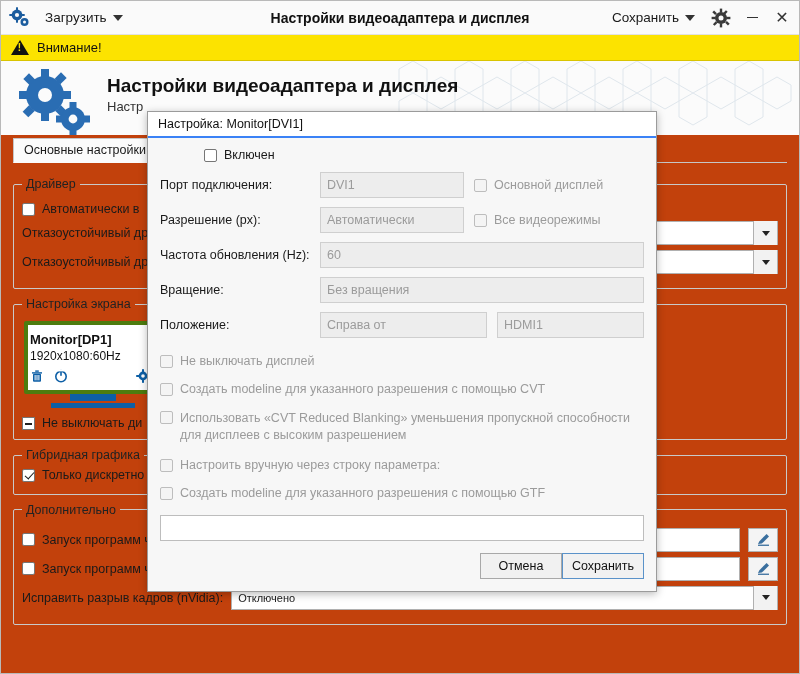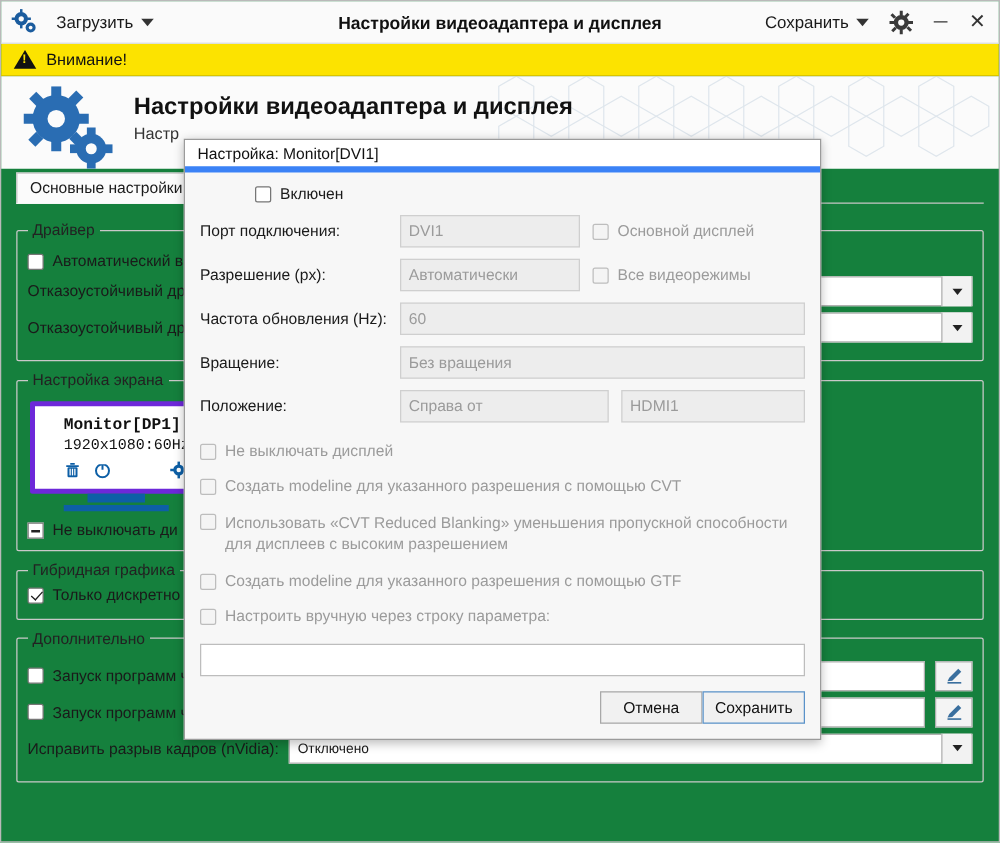--- a/index.html
+++ b/index.html
@@ -8,21 +8,21 @@
     width: 800px; height: 674px;
     font-family: "Liberation Sans", sans-serif;
     font-size: 13px;
     color: #1a1a1a;
     background: #f0f0f0;
     overflow: hidden;
   }
   .app {
     position: relative;
     width: 800px; height: 674px;
-    background: #15803d;
+    background: #c2410c;
     border: 1px solid #b9b9b9;
   }
 
   
   .titlebar {
     position: relative;
     height: 34px;
     background: #fafafa;
     border-bottom: 1px solid #e2e2e2;
     display: flex;
@@ -153,22 +153,22 @@
     width: 30px; height: 24px; border: 1px solid #b0b0b0; background: #f4f4f4;
     display: flex; align-items: center; justify-content: center; flex: none;
   }
 
   
   .screen-area { min-height: 120px; }
   .monitor {
     position: relative; width: 138px; margin: 4px 0 2px 2px;
   }
   .monitor-body {
-    border: 4px solid #6d28d9; background: #fff;
-    padding: 7px 8px 4px 23px; border-radius: 2px; font-family: Liberation Mono, monospace;
+    border: 4px solid #4d7c0f; background: #fff;
+    padding: 7px 8px 4px 2px; border-radius: 2px;
   }
   .monitor-title { font-size: 13px; font-weight: bold; color: #111; }
   .monitor-res { font-size: 12px; color: #111; margin-top: 2px; }
   .monitor-icons {
     display: flex; align-items: center; gap: 10px; margin-top: 6px;
     color: #0d5fa6;
   }
   .monitor-icons .spacer { flex: 1 1 auto; }
   .monitor-stand {
     width: 46px; height: 7px; background: #0d5fa6; margin: 0 auto;
@@ -194,21 +194,21 @@
     position: absolute;
     left: 146px; top: 110px;
     width: 510px;
     background: #f7f7f7;
     border: 1px solid #9b9b9b;
     box-shadow: 0 2px 8px rgba(0,0,0,0.28);
     z-index: 50;
   }
   .dlg-title {
     height: 26px; background: #ffffff;
-    border-bottom: 5px solid #3b82f6;
+    border-bottom: 2px solid #3b82f6;
     display: flex; align-items: center;
     padding: 0 10px; font-size: 12.5px; color: #111;
   }
   .dlg-body { padding: 10px 12px 10px 12px; }
   .dlg-row { display: flex; align-items: center; gap: 10px; margin-bottom: 9px; }
   .dlg-label { width: 150px; flex: none; font-size: 12.5px; color: #1a1a1a; }
   .dlg-field {
     flex: 1 1 auto; height: 18px;
     border: 1px solid #cfcfcf; background: #ededed;
     display: flex; align-items: center; padding: 12px 6px;
@@ -358,21 +358,21 @@
     <div class="tab">Основные настройки</div>
   </div>
 
   <div class="content">
 
     <fieldset>
       <legend>Драйвер</legend>
       <div class="row">
         <label class="chk">
           <span class="box"></span>
-          <span>Автоматический в</span>
+          <span>Автоматически в</span>
         </label>
       </div>
       <div class="row">
         <span class="row-label">Отказоустойчивый др</span>
         <div class="select grow">
           <span class="arrow"></span>
         </div>
       </div>
       <div class="row">
         <span class="row-label">Отказоустойчивый др</span>
@@ -537,25 +537,25 @@
         <label class="chk dis">
           <span class="box dis"></span>
           <span>Создать modeline для указанного разрешения с помощью CVT</span>
         </label>
         <label class="chk dis chk-multiline">
           <span class="box dis"></span>
           <span>Использовать «CVT Reduced Blanking» уменьшения пропускной способности для дисплеев с высоким разрешением</span>
         </label>
         <label class="chk dis">
           <span class="box dis"></span>
+          <span>Настроить вручную через строку параметра:</span>
+        </label>
+        <label class="chk dis">
+          <span class="box dis"></span>
           <span>Создать modeline для указанного разрешения с помощью GTF</span>
-        </label>
-        <label class="chk dis">
-          <span class="box dis"></span>
-          <span>Настроить вручную через строку параметра:</span>
         </label>
       </div>
 
       <div class="dlg-input"></div>
 
       <div class="dlg-buttons">
         <div class="btn">Отмена</div>
         <div class="btn primary">Сохранить</div>
       </div>
 

